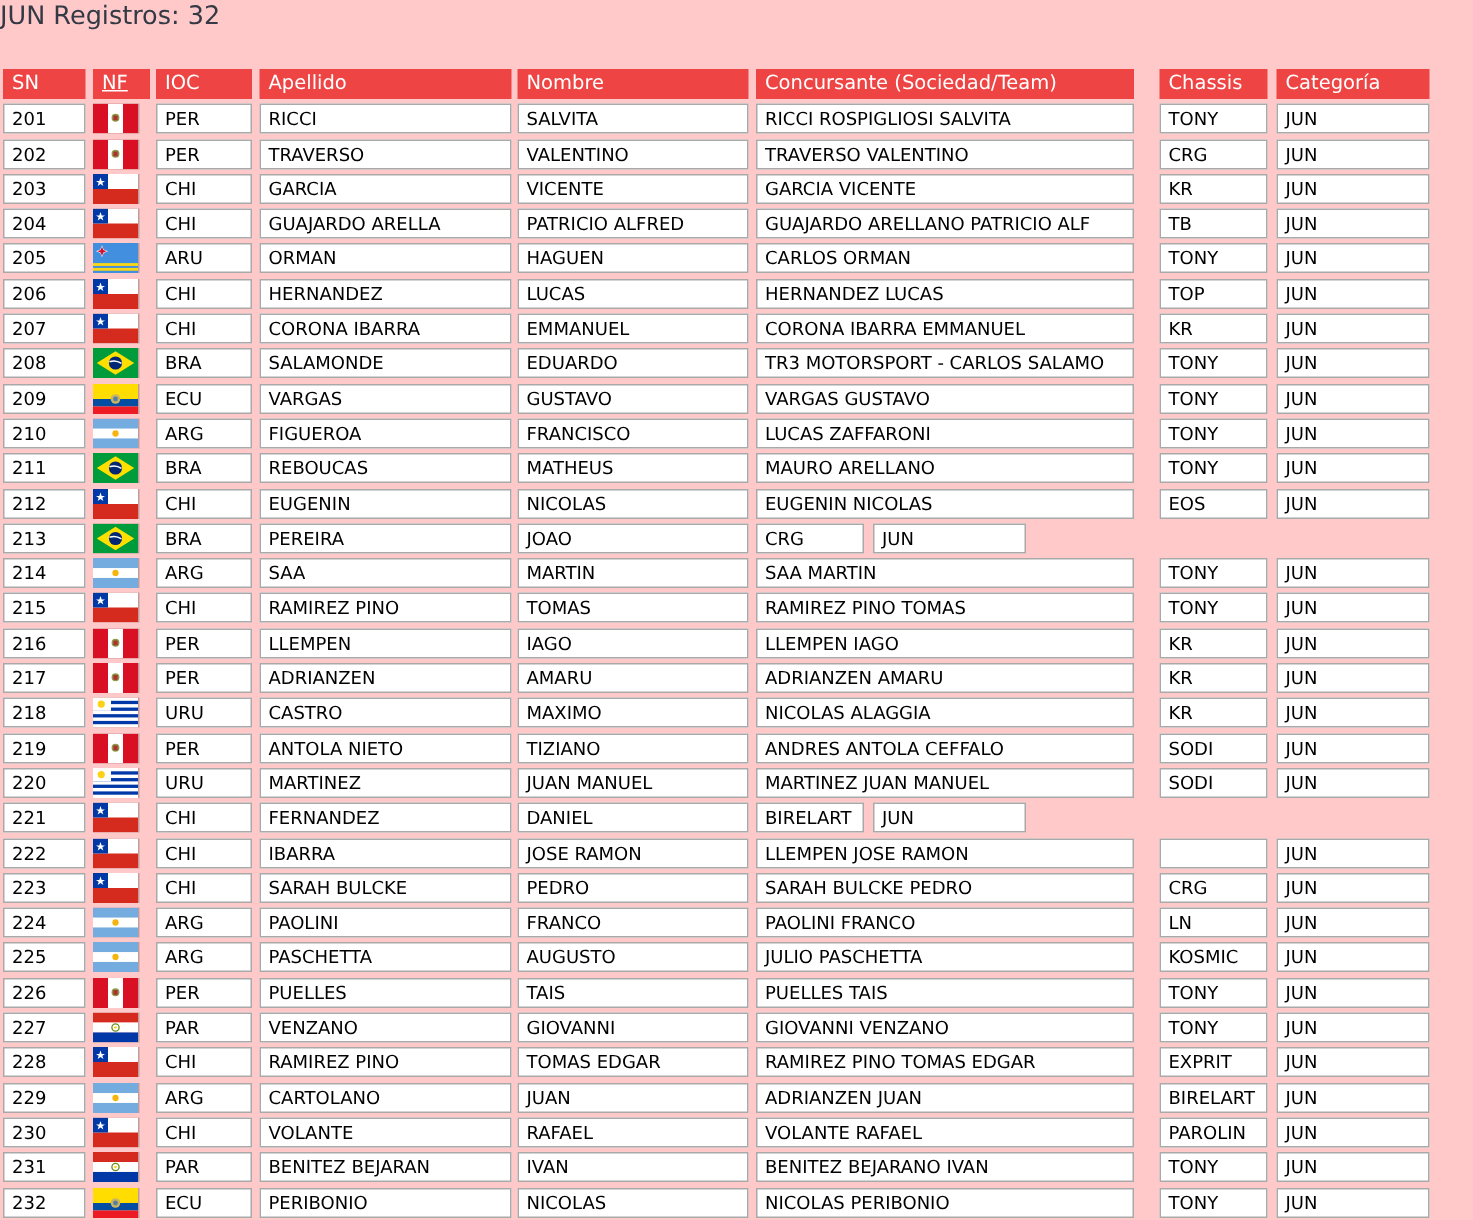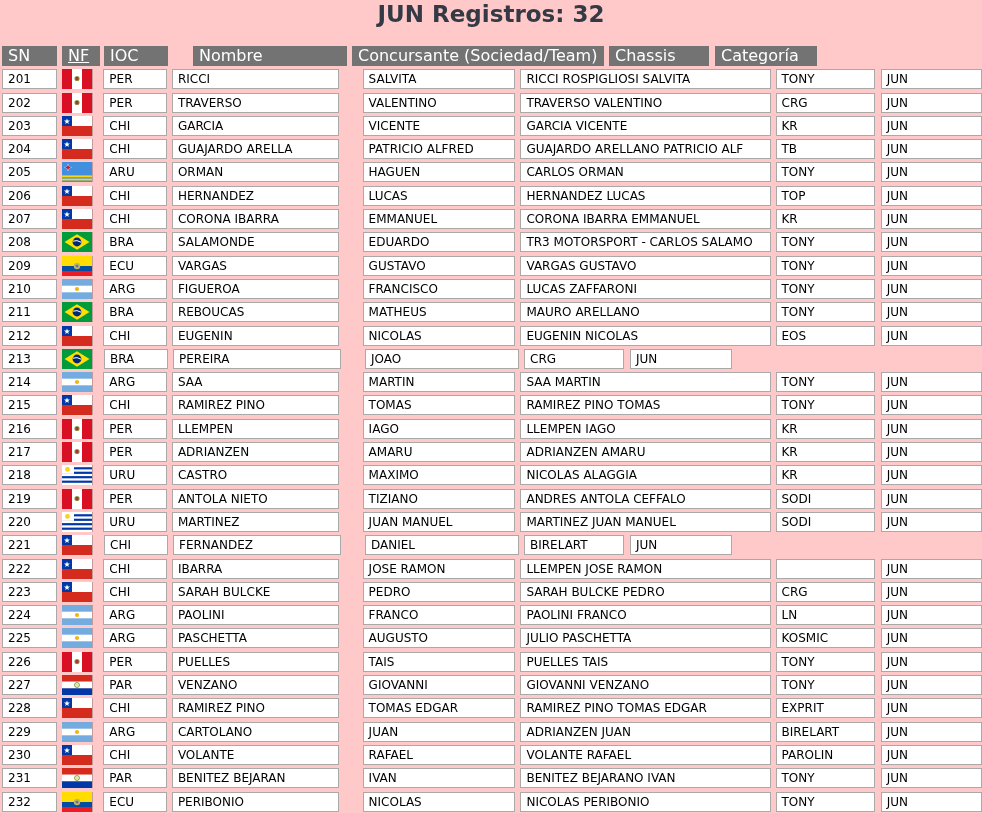--- a/index.html
+++ b/index.html
@@ -6,41 +6,39 @@
   body{
     width:982px;height:813px;
     background:#ffc9c9;
     font-family:"DejaVu Sans","Liberation Sans",sans-serif;
     overflow:hidden;
     box-sizing:border-box;
   }
   *{box-sizing:border-box;}
   .title{
     width:100%;
-    text-align:center;
-    font-size:23px;
+    font-size:17px;
     color:#333a45;
     padding-top:1px;
     height:46px;
-    font-weight:bold;
   }
   .tbl{
     padding-left:2px;
   }
   .row{
     display:flex;
     align-items:flex-start;
     margin-bottom:3.3px;
   }
   .hcell{
-    background:#737373;
+    background:#ef4444;
     color:#ffffff;
     height:20px;
     line-height:20px;
-    font-size:16px;
+    font-size:13px;
     padding-left:6px;
     overflow:hidden;
     white-space:nowrap;
   }
   .cell{
     background:#ffffff;
     border:1px solid #a9a9a9;
     height:20px;
     line-height:18px;
     font-size:12px;
@@ -58,35 +56,36 @@
   .flagcell svg{
     display:block;
     width:30px;height:20px;
     outline:1px solid rgba(120,100,100,.45);
   }
   
   .c0{width:55px;margin-right:5px;}
   .c1{width:38px;margin-right:4px;text-decoration:underline;}
   .c2{width:64px;margin-right:5px;}
   .c3{width:168px;margin-right:4px;}
-  .c4{width:154px;margin-right:5px;margin-left:20px;}
-  .c5{width:252px;margin-right:5px;}
-  .c6{width:100px;margin-right:6px;}
+  .c4{width:154px;margin-right:5px;}
+  .c5{width:252px;margin-right:17px;}
+  .c6{width:72px;margin-right:6px;}
   .c7{width:102px;margin-right:0;}
 </style>
 </head>
 <body>
 
 <div class="title">JUN Registros: 32</div>
 
 <div class="tbl">
   <div class="row" id="header-row">
       <div class="hcell c0">SN</div>
       <div class="hcell c1">NF</div>
       <div class="hcell c2">IOC</div>
+      <div class="hcell c3">Apellido</div>
       <div class="hcell c4">Nombre</div>
       <div class="hcell c5">Concursante (Sociedad/Team)</div>
       <div class="hcell c6">Chassis</div>
       <div class="hcell c7">Categoría</div>
     </div>
   <div id="body-rows">
       <div class="row">
         <div class="cell c0">201</div>
         <div class="cell flagcell c1">
           <svg viewBox="0 0 30 20">

